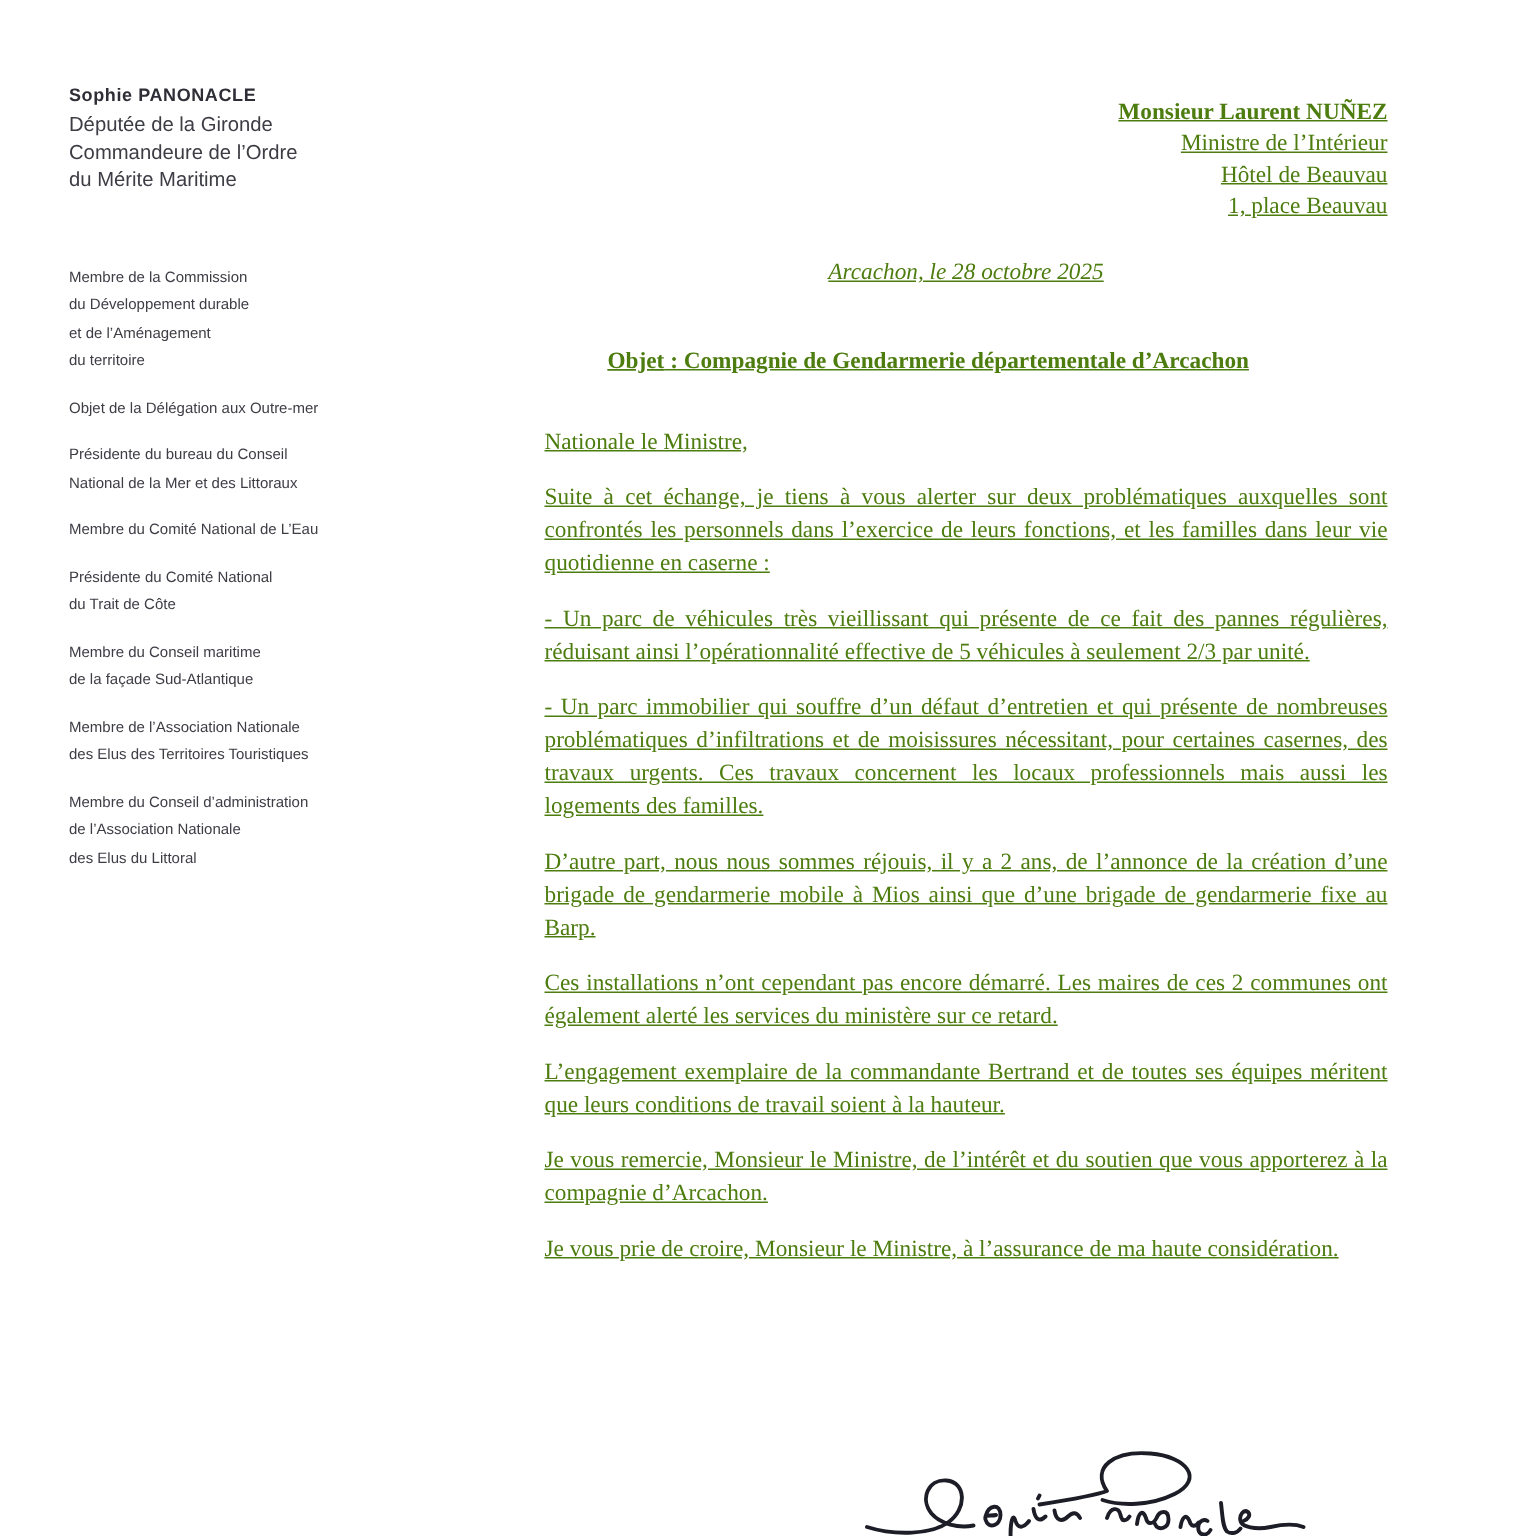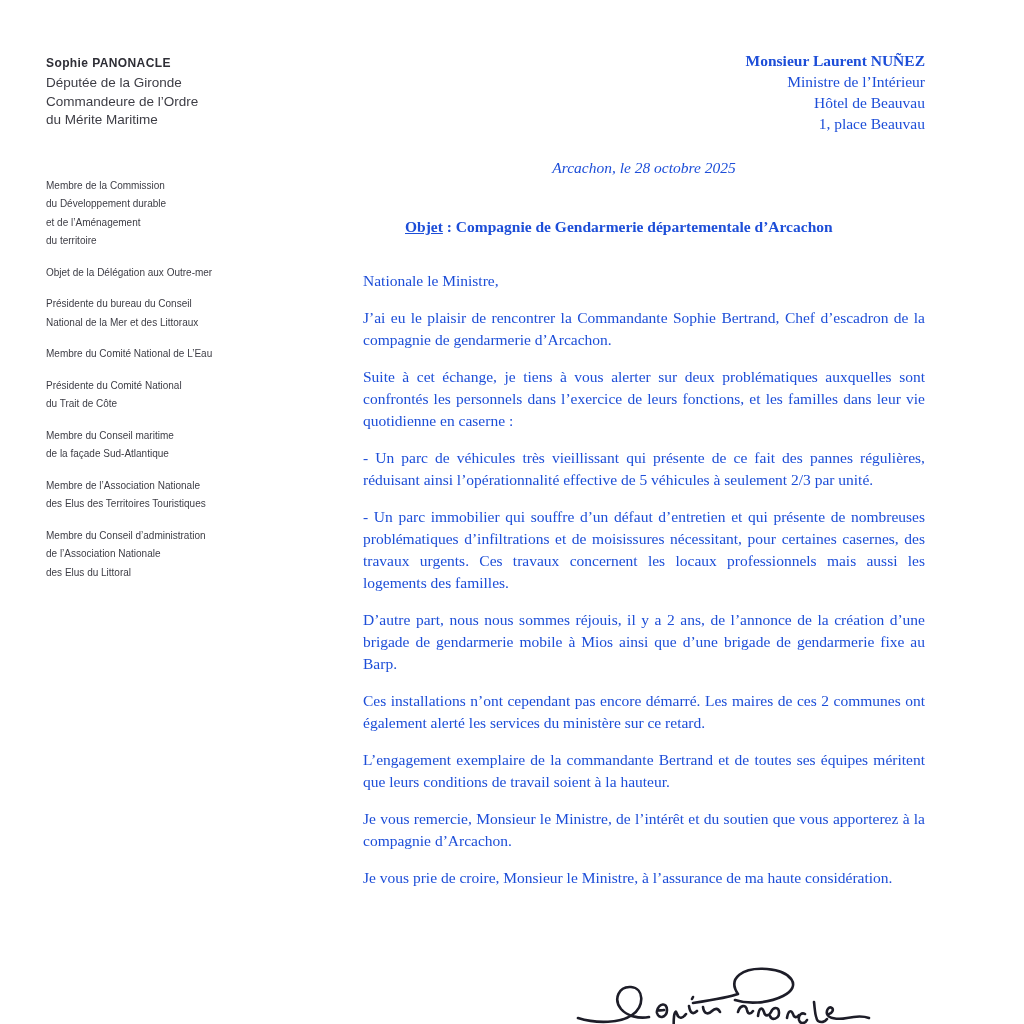--- a/index.html
+++ b/index.html
@@ -42,23 +42,24 @@
   .membership {
     font-size: 10px;
     line-height: 18.5px;
     white-space: pre-line;
     margin: 0 0 13px 0;
   }
 
   
   .letter {
     position: absolute;
-    left: 363px; top: 50px; width: 562px;
+    left: 363px; top: 64px; width: 562px;
     font-size: 15.5px;
-    color: #1d4ed8;
+    color: #4d7c0f;
+    text-decoration: underline;
   }
   .recipient {
     text-align: right;
     line-height: 21px;
     margin: 0;
   }
   .recipient-name { font-weight: bold; }
   .dateline {
     text-align: center;
     font-style: italic;
@@ -129,21 +130,20 @@
       <div>Hôtel de Beauvau</div>
       <div>1, place Beauvau</div>
     </div>
 
     <div class="dateline">Arcachon, le 28 octobre 2025</div>
 
     <div class="subject"><span class="subject-label">Objet</span><span> : Compagnie de Gendarmerie départementale d’Arcachon</span></div>
 
     <div class="salutation">Nationale le Ministre,</div>
 
-    <p class="body-par">J’ai eu le plaisir de rencontrer la Commandante Sophie Bertrand, Chef d’escadron de la compagnie de gendarmerie d’Arcachon.</p>
     <p class="body-par">Suite à cet échange, je tiens à vous alerter sur deux problématiques auxquelles sont confrontés les personnels dans l’exercice de leurs fonctions, et les familles dans leur vie quotidienne en caserne :</p>
     <p class="body-par">- Un parc de véhicules très vieillissant qui présente de ce fait des pannes régulières, réduisant ainsi l’opérationnalité effective de 5 véhicules à seulement 2/3 par unité.</p>
     <p class="body-par">- Un parc immobilier qui souffre d’un défaut d’entretien et qui présente de nombreuses problématiques d’infiltrations et de moisissures nécessitant, pour certaines casernes, des travaux urgents. Ces travaux concernent les locaux professionnels mais aussi les logements des familles.</p>
     <p class="body-par">D’autre part, nous nous sommes réjouis, il y a 2 ans, de l’annonce de la création d’une brigade de gendarmerie mobile à Mios ainsi que d’une brigade de gendarmerie fixe au Barp.</p>
     <p class="body-par">Ces installations n’ont cependant pas encore démarré. Les maires de ces 2 communes ont également alerté les services du ministère sur ce retard.</p>
     <p class="body-par">L’engagement exemplaire de la commandante Bertrand et de toutes ses équipes méritent que leurs conditions de travail soient à la hauteur.</p>
     <p class="body-par">Je vous remercie, Monsieur le Ministre, de l’intérêt et du soutien que vous apporterez à la compagnie d’Arcachon.</p>
     <p class="body-par">Je vous prie de croire, Monsieur le Ministre, à l’assurance de ma haute considération.</p>
   </div>
 

